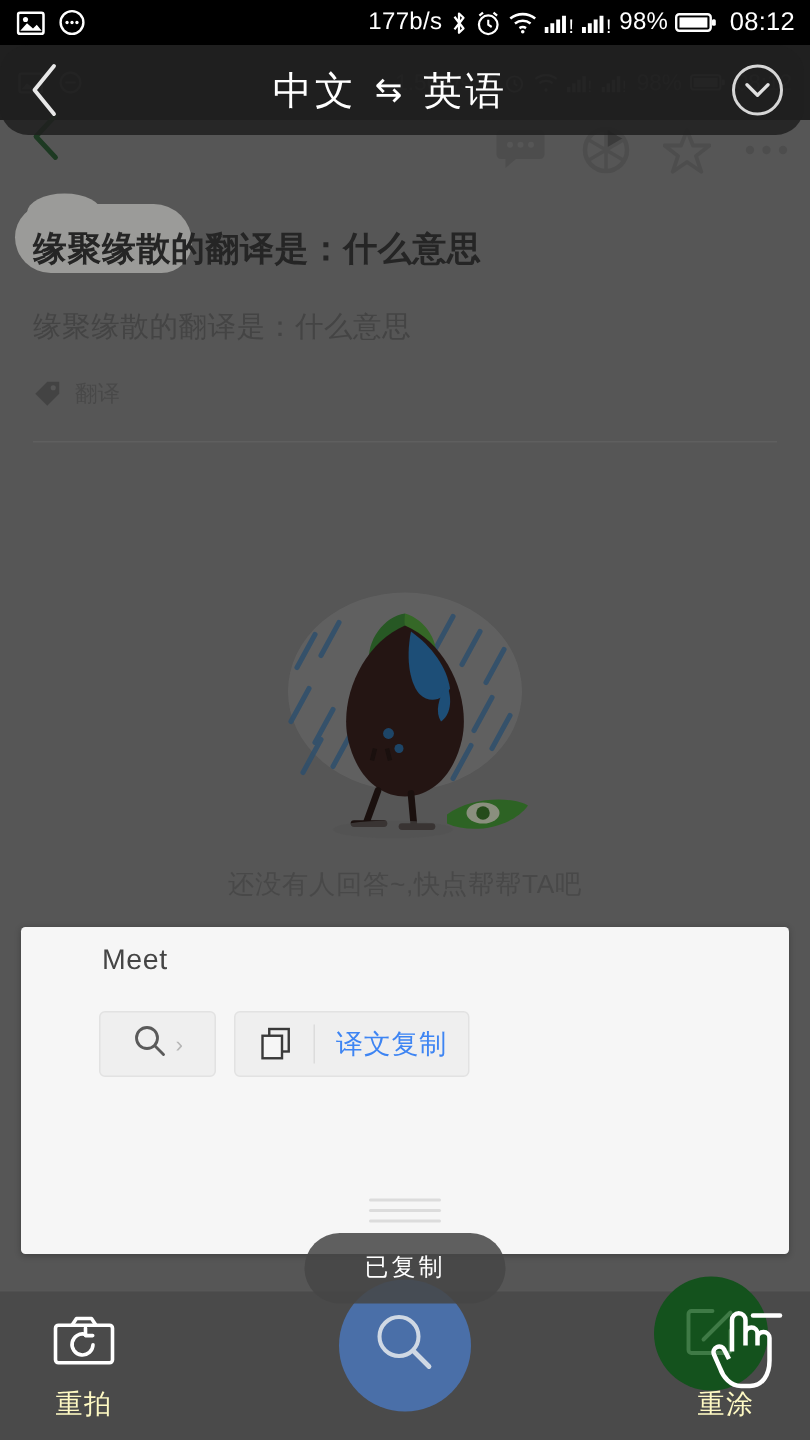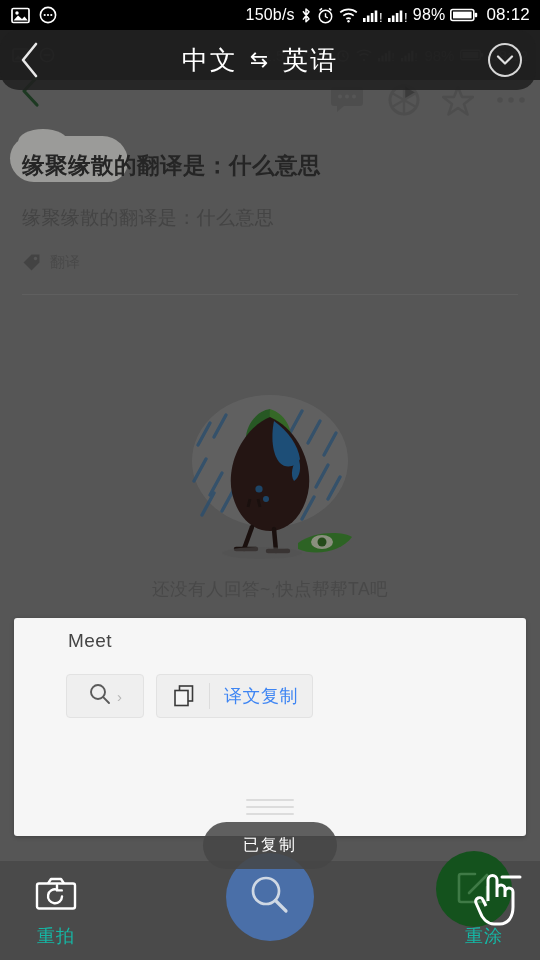--- a/index.html
+++ b/index.html
@@ -141,21 +141,21 @@
   }
 
   
   .bottombar{
     position:absolute; left:0; bottom:0; width:540px; height:100px;
     background:#4a4a4a; z-index:75;
     border-top:1px solid #575757;
   }
   .bb-item{
     position:absolute; bottom:12px; display:flex; flex-direction:column;
-    align-items:center; gap:8px; color:#14b8a6; font-size:18px; letter-spacing:1px;
+    align-items:center; gap:8px; color:#fef9c3; font-size:18px; letter-spacing:1px;
   }
   .bb-left{ left:14px; width:84px; }
   .bb-right{ right:10px; width:92px; }
   .fab-search{
     position:absolute; left:50%; transform:translateX(-50%); top:-8px;
     width:88px; height:88px; border-radius:50%; background:#4a6fa8;
     display:flex; align-items:center; justify-content:center;
     z-index:78;
   }
   .green-circ{
@@ -180,21 +180,21 @@
     <span class="sb-ico">
       <svg width="18" height="18" viewBox="0 0 18 18">
           <circle cx="9" cy="9" r="7.6" fill="none" stroke="#fff" stroke-width="1.6"></circle>
           <circle cx="5.7" cy="9" r="1.1" fill="#fff"></circle>
           <circle cx="9" cy="9" r="1.1" fill="#fff"></circle>
           <circle cx="12.3" cy="9" r="1.1" fill="#fff"></circle>
         </svg>
     </span>
   </div>
   <div class="sb-right">
-    <span class="sb-net">150b/s</span>
+    <span class="sb-net">177b/s</span>
     <span class="sb-ico">
       <svg width="12" height="17" viewBox="0 0 12 17">
           <path d="M3 4.2 L9 12 L6 14.8 V2 L9 4.8 L3 12.6" fill="none" stroke="#fff" stroke-width="1.5" stroke-linejoin="round"></path>
         </svg>
     </span>
     <span class="sb-ico">
       <svg width="17" height="17" viewBox="0 0 17 17">
           <circle cx="8.5" cy="9.5" r="6.2" fill="none" stroke="#fff" stroke-width="1.5"></circle>
           <path d="M8.5 6.2 V9.5 L10.8 11" stroke="#fff" stroke-width="1.4" fill="none"></path>
           <path d="M2.6 3.4 L5 1.4 M14.4 3.4 L12 1.4" stroke="#fff" stroke-width="1.5"></path>

